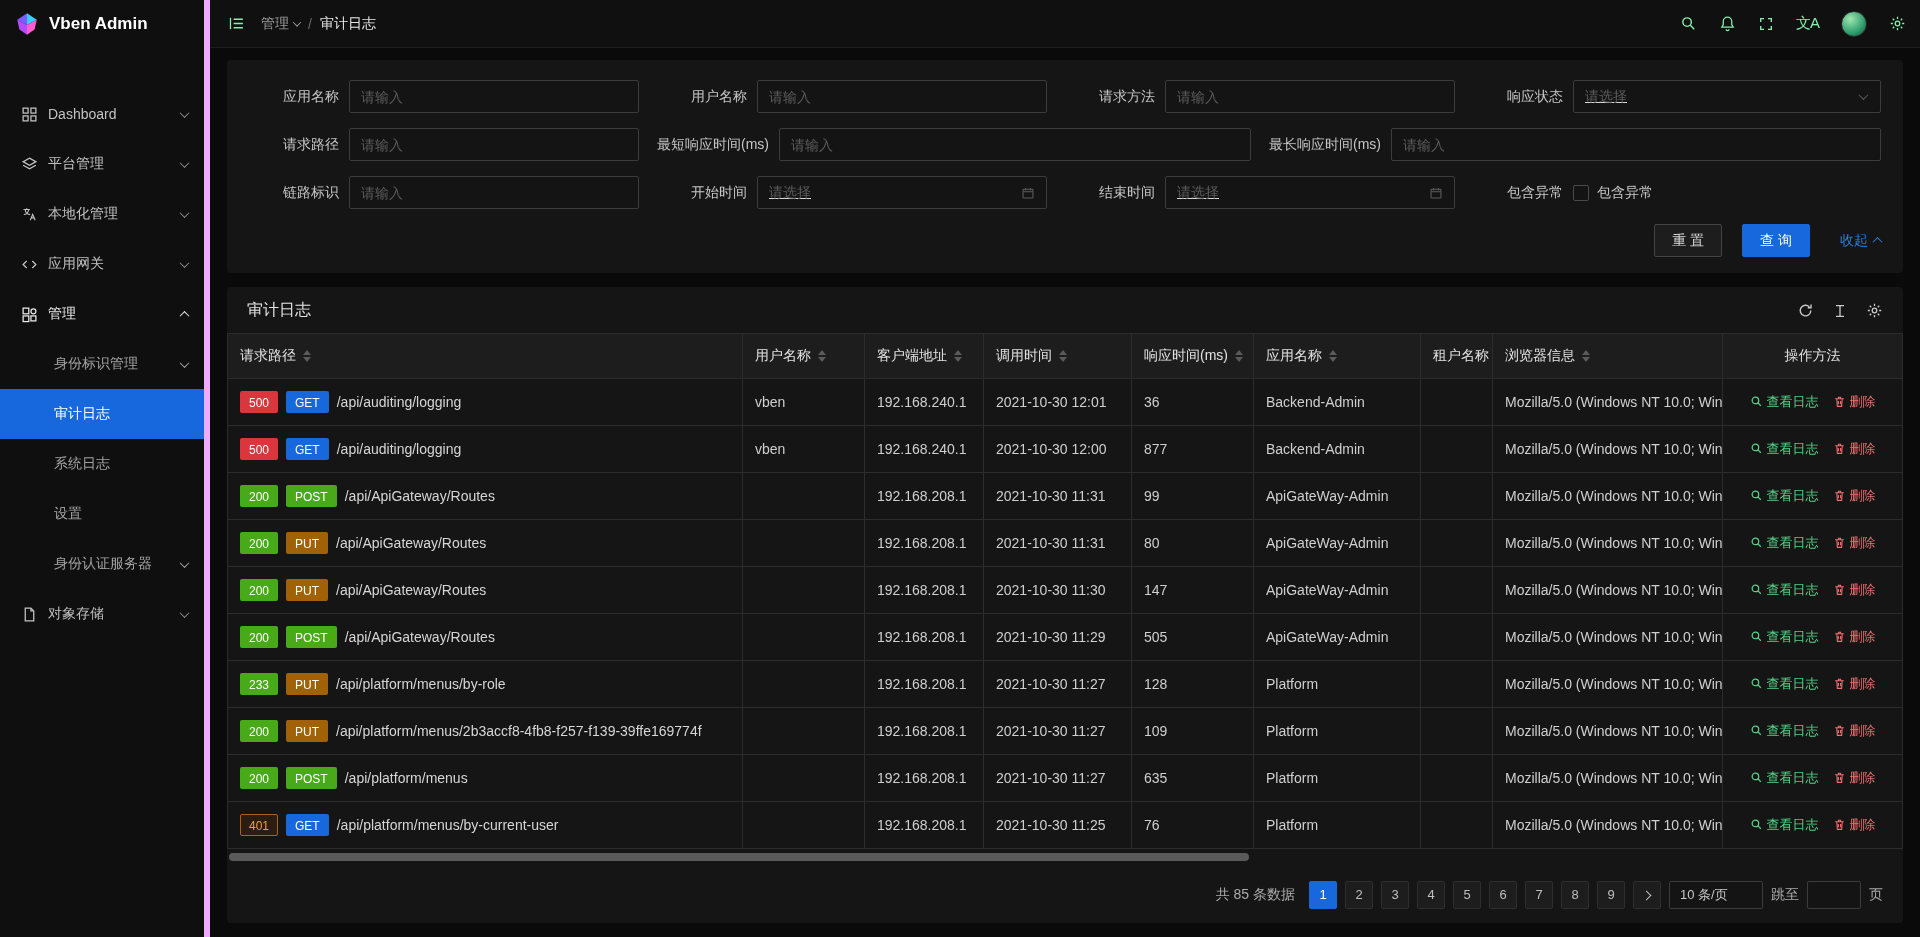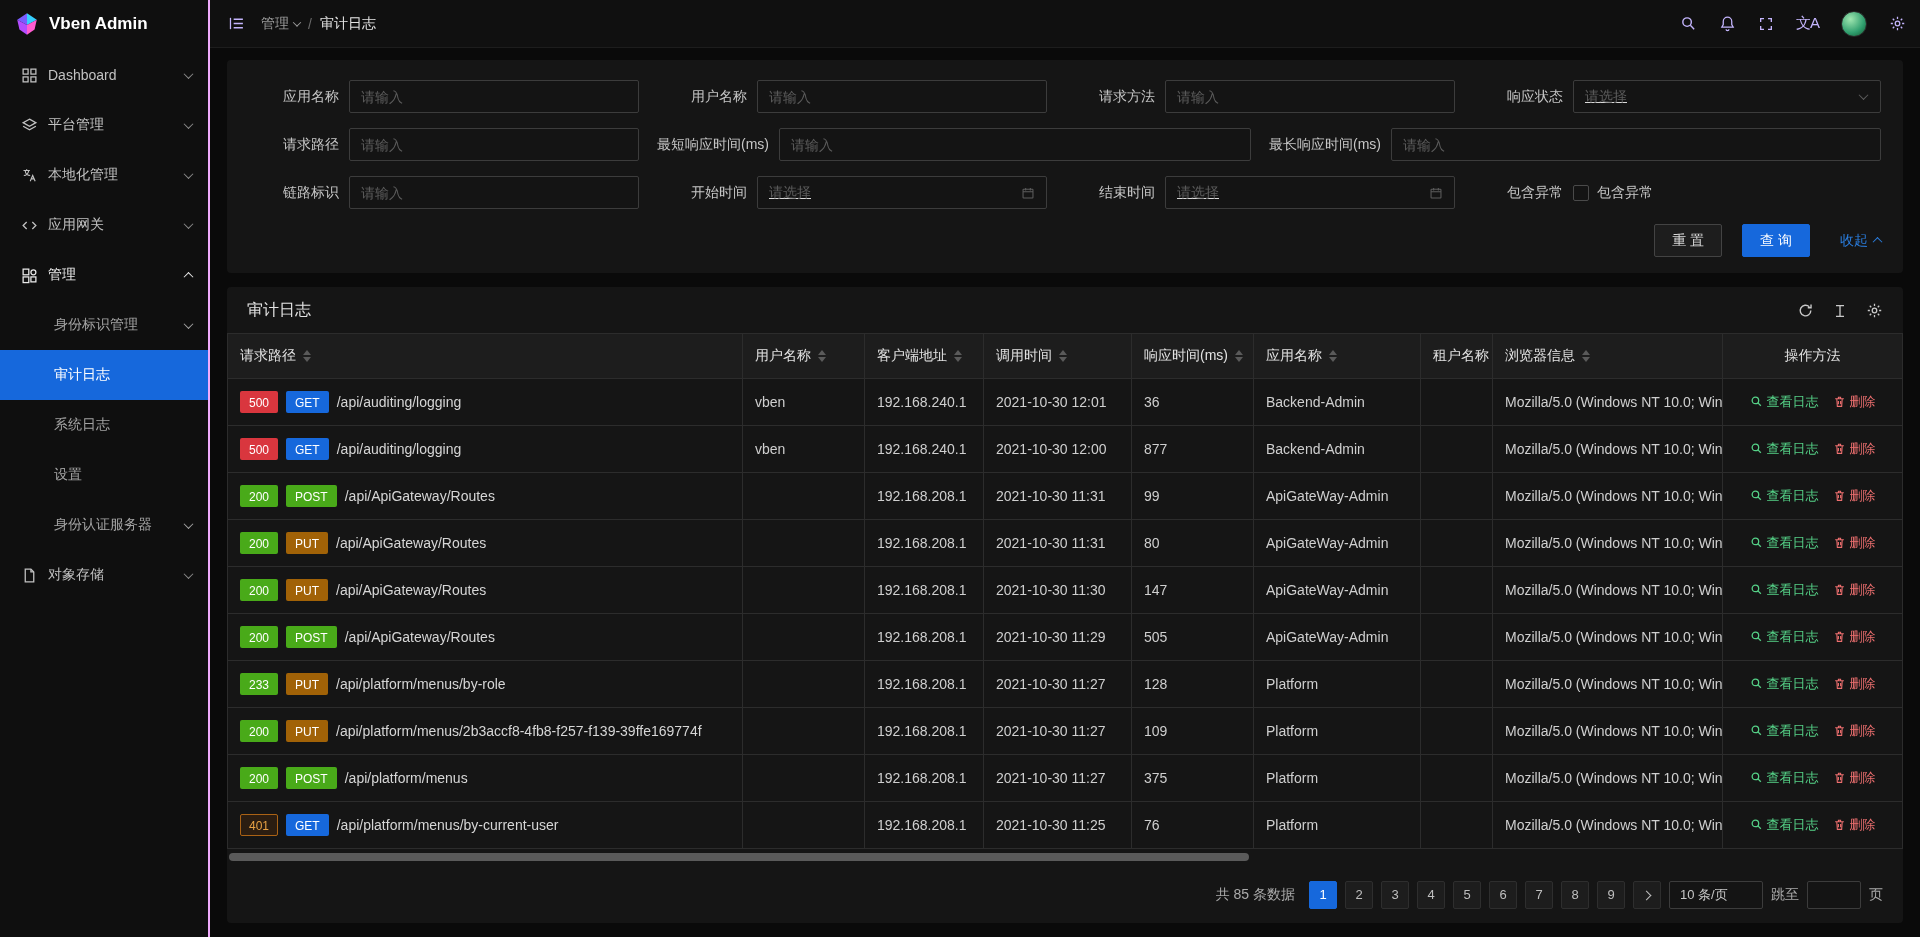--- a/index.html
+++ b/index.html
@@ -1,41 +1,41 @@
 <!DOCTYPE html>
 <html><head>
 <meta charset="utf-8">
 <style>
   * { margin:0; padding:0; box-sizing:border-box; }
   html,body { background:#000; }
   body { font-family:"Liberation Sans","DejaVu Sans",sans-serif; }
   .app { width:1920px; height:937px; display:flex; background:#0a0a0a; color:#c9c9c9; font-size:14px; overflow:hidden; }
 
   
-  .sidebar { width:210px; flex-shrink:0; background:#0f0f0f; border-right:2px solid #f0abfc; display:flex; flex-direction:column; }
+  .sidebar { width:210px; flex-shrink:0; background:#0f0f0f; border-right:6px solid #f0abfc; display:flex; flex-direction:column;gap:39px; }
   .logo-row { height:48px; display:flex; align-items:center; gap:9px; padding:0 14px; cursor:pointer; }
   .logo-text { color:#fff; font-weight:bold; font-size:17px; white-space:nowrap; }
   .menu { flex:1; overflow:hidden; padding-top:2px; }
   .menu-item { height:50px; display:flex; align-items:center; gap:10px; padding:0 16px 0 20px; color:#c2c2c2; cursor:pointer; }
   .menu-item .mi-icon { width:18px; display:flex; justify-content:center; color:inherit; }
   .menu-item .mi-label { flex:1; white-space:nowrap; overflow:hidden; }
   .menu-item.expanded { color:#e9e9e9; }
   .submenu-item { height:50px; display:flex; align-items:center; padding:0 16px 0 54px; color:#a3a3a3; cursor:pointer; }
   .submenu-item .mi-label { flex:1; }
   .submenu-item.active { background:#1668dc; color:#fff; }
   .chev { width:7px; height:7px; border-right:1.4px solid currentColor; border-bottom:1.4px solid currentColor; display:inline-block; flex-shrink:0; }
   .chev.down { transform:rotate(45deg) translate(-1px,-1px); }
   .chev.up { transform:rotate(-135deg) translate(-1px,-1px); }
   .menu .chev { color:#8a8a8a; }
   .submenu-item .chev, .menu-item.expanded .chev { color:inherit; }
 
   
   .main { flex:1; min-width:0; display:flex; flex-direction:column; }
   .topbar { height:48px; background:#101010; border-bottom:1px solid #1d1d1d; display:flex; align-items:center; padding:0 14px 0 18px; flex-shrink:0; }
-  .tb-icon { color:#c4b5fd; display:inline-flex; align-items:center; justify-content:center; cursor:pointer; }
+  .tb-icon { color:#86efac; display:inline-flex; align-items:center; justify-content:center; cursor:pointer; }
   .breadcrumb { display:flex; align-items:center; gap:8px; margin-left:16px; }
   .crumb-root { color:#9a9a9a; display:flex; align-items:center; gap:5px; cursor:pointer; }
   .crumb-sep { color:#6a6a6a; }
   .crumb-cur { color:#e3e3e3; }
   .topbar-right { margin-left:auto; display:flex; align-items:center; gap:22px; }
   .locale-glyph { font-size:15px; letter-spacing:-1px; }
   .avatar { width:26px; height:26px; border-radius:50%; background:radial-gradient(circle at 35% 30%, #9fe6b0, #2f9e6e 60%, #14532d); border:1px solid #2a2a2a; cursor:pointer; }
 
   
   .content { flex:1; min-height:0; display:flex; flex-direction:column; gap:14px; padding:12px 17px 14px; background:#0a0a0a; overflow:hidden; }
@@ -615,21 +615,21 @@
                       <path d="M4 7h16M10 7V4h4v3M7 7l1 14h8l1-14M10 11v6M14 11v6"></path>
                     </svg>
                     <span>删除</span>
                   </span></td>
             </tr>
             <tr>
               <td><span class="tag tag-status tag-green">200</span><span class="tag tag-green">POST</span><span class="path-text">/api/platform/menus</span></td>
               <td></td>
               <td>192.168.208.1</td>
               <td>2021-10-30 11:27</td>
-              <td>375</td>
+              <td>635</td>
               <td>Platform</td>
               <td></td>
               <td>Mozilla/5.0 (Windows NT 10.0; Win</td>
               <td class="center"><span class="act-link act-view">
                     <svg class="ic" width="13" height="13" viewBox="0 0 24 24" fill="none" stroke="currentColor" stroke-width="2.4">
                       <circle cx="10" cy="10" r="6"></circle>
                       <path d="M14.6 14.6L20 20"></path>
                     </svg>
                     <span>查看日志</span>
                   </span><span class="act-link act-del">

